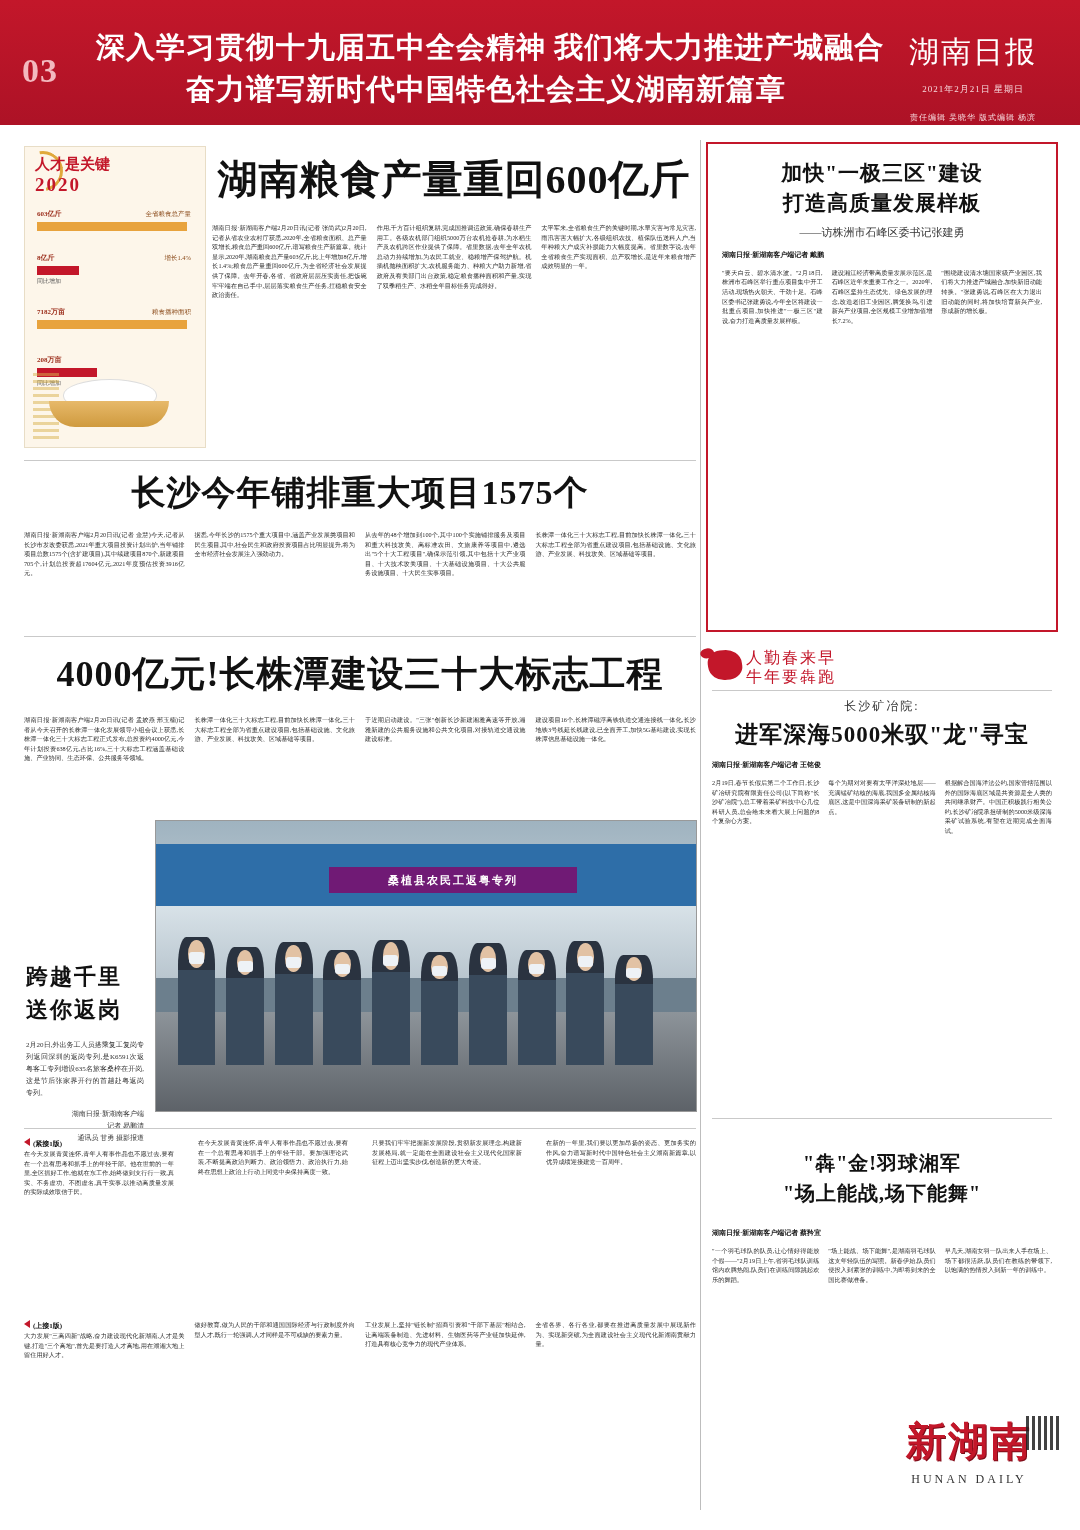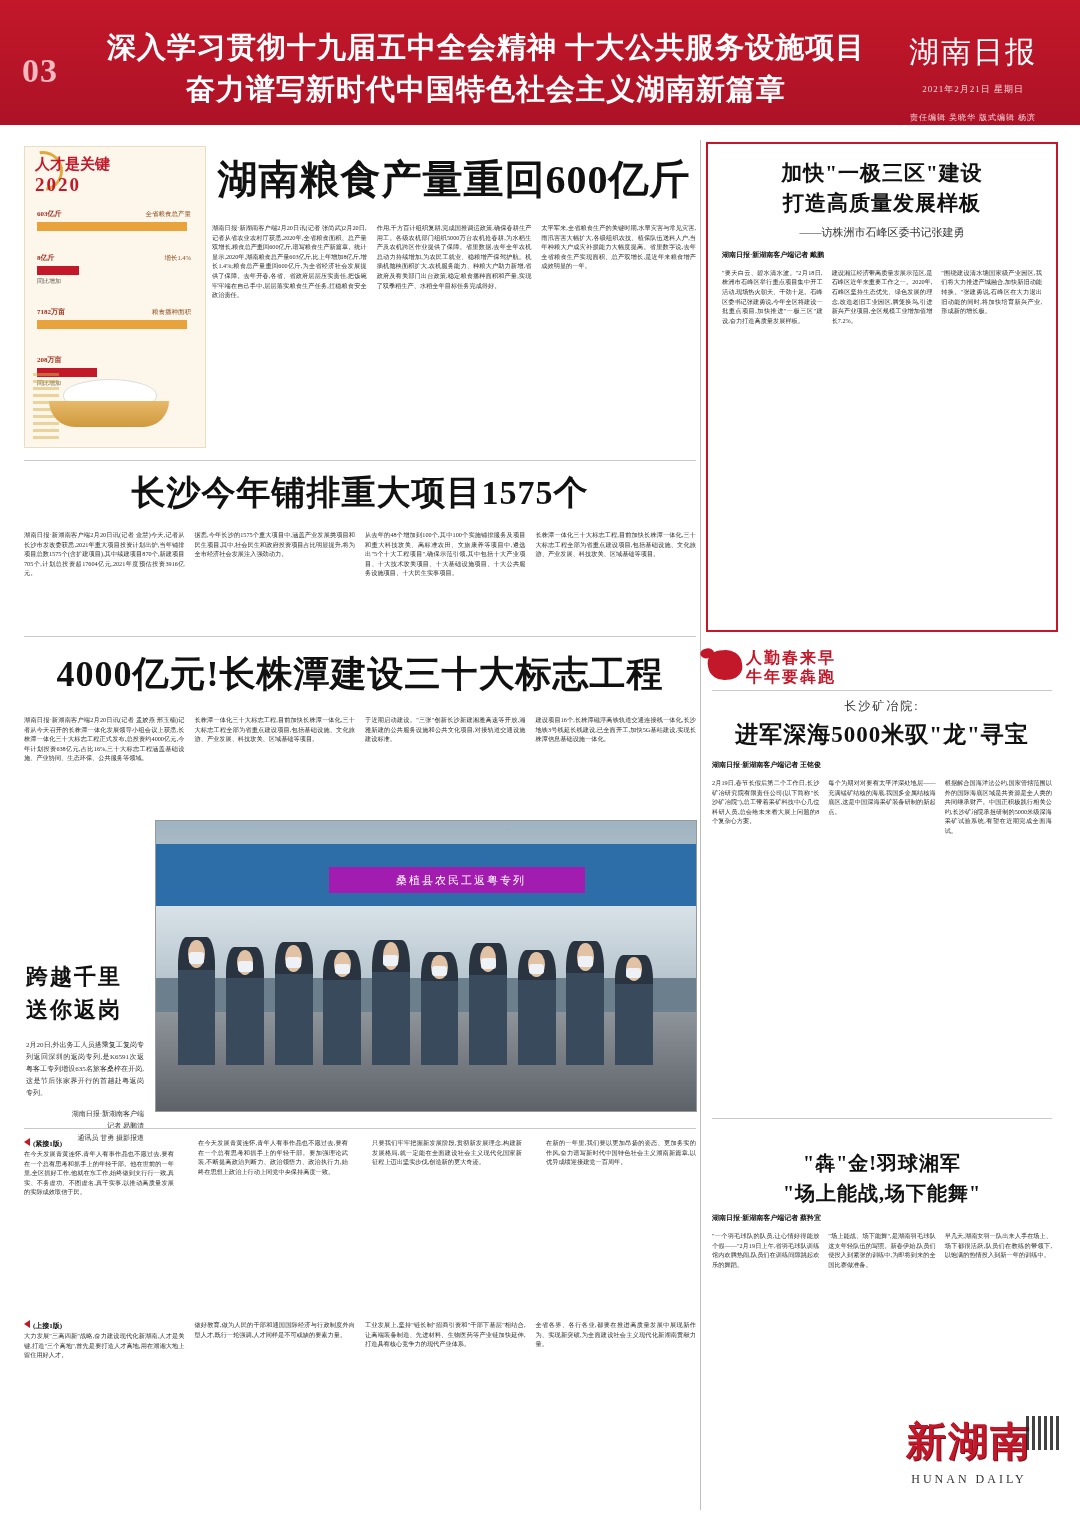--- a/index.html
+++ b/index.html
@@ -89,43 +89,43 @@
   .h2{font-size:34px;font-weight:bold;text-align:center;letter-spacing:1px;}
 
   .photo{
     position:absolute;border:1px solid #999;overflow:hidden;background:#6c7f8d;
   }
   .photo .sky{position:absolute;left:0;top:0;width:100%;height:40%;
     background:linear-gradient(180deg,#9fb3c0,#c7d2d8);}
   .photo .train{position:absolute;left:0;top:8%;width:100%;height:46%;
     background:linear-gradient(180deg,#2e6ea8 0%,#2e6ea8 46%,#d8e2e8 46%,#b9c6cf 100%);}
   .photo .banner{position:absolute;left:32%;top:16%;width:46%;height:9%;
-    background:#a21caf;color:#fff;font-size:11px;font-weight:normal;
-    display:flex;align-items:center;justify-content:center;letter-spacing:2px;padding-left:8px;}
+    background:#701a75;color:#fff;font-size:11px;font-weight:bold;
+    display:flex;align-items:center;justify-content:center;letter-spacing:2px;}
   .photo .platform{position:absolute;left:0;bottom:0;width:100%;height:34%;
     background:linear-gradient(180deg,#8d949a,#5d6268);}
   .photo .crowd{position:absolute;left:0;bottom:16%;width:100%;height:44%;}
   .photo .person{position:absolute;bottom:0;width:7%;height:100%;
     background:linear-gradient(180deg,#2a3340 0 26%,#394a5c 26% 100%);border-radius:22% 22% 0 0;}
   .photo .person .head{position:absolute;left:28%;top:2%;width:44%;height:22%;
     background:#e2c2a4;border-radius:50%;}
   .photo .person .mask{position:absolute;left:30%;top:12%;width:40%;height:9%;background:#eef2f6;border-radius:3px;}
 
   .cap-box{position:absolute;}
   .cap-title{font-size:22px;font-weight:bold;letter-spacing:2px;line-height:1.5;}
   .cap-text{font-size:7px;line-height:1.7;color:#333;text-align:justify;}
   .redbox{
     position:absolute;left:706px;top:142px;width:352px;height:490px;
     border:2px solid #c3172a;box-sizing:border-box;padding:14px 14px 8px;
   }
   .rb-h1{font-size:21px;font-weight:bold;text-align:center;letter-spacing:1px;line-height:1.45;}
   .rb-sub{font-size:11px;text-align:center;color:#333;margin-top:6px;}
 
   .ox-banner{position:absolute;left:706px;top:646px;width:352px;height:40px;}
-  .ox-text{position:absolute;left:40px;top:2px;font-size:16px;font-weight:bold;color:#c3172a;letter-spacing:2px;line-height:1.2;}
+  .ox-text{position:absolute;left:40px;top:2px;font-size:16px;font-weight:normal;color:#c3172a;letter-spacing:2px;line-height:1.2;}
   .ox-shape{position:absolute;left:2px;top:4px;width:34px;height:30px;background:#c3172a;
     border-radius:40% 50% 40% 50%;transform:rotate(-8deg);}
   .ox-shape:after{content:"";position:absolute;left:-6px;top:-4px;width:14px;height:10px;
     background:#c3172a;border-radius:50%;}
 
   .r-kicker{font-size:12px;text-align:center;letter-spacing:2px;color:#333;}
   .r-head{font-size:23px;font-weight:bold;text-align:center;letter-spacing:1px;}
   .r-head2{font-size:20px;font-weight:bold;text-align:center;letter-spacing:1px;line-height:1.5;}
 
   .xhn{
@@ -144,21 +144,21 @@
     border-bottom:4px solid transparent;border-right:6px solid #c3172a;margin-right:3px;}
 </style>
 </head>
 <body>
 
 <div class="page">
 
   <div class="masthead">
     <div class="page-num">03</div>
     <div class="head-lines">
-      <div class="head-line">深入学习贯彻十九届五中全会精神 十大公共服务设施项目</div>
+      <div class="head-line">深入学习贯彻十九届五中全会精神 我们将大力推进产城融合</div>
       <div class="head-line">奋力谱写新时代中国特色社会主义湖南新篇章</div>
     </div>
     <div class="paper-logo">
       <div class="name">湖南日报</div>
       <div class="date">2021年2月21日  星期日</div>
       <div class="editors">责任编辑 吴晓华 版式编辑 杨滨</div>
     </div>
   </div>
 
   <div class="datread">
@@ -345,21 +345,21 @@
       <div style="flex:1;" class="body-text">每个为期对对要有太平洋深处地层——充满锰矿结核的海底,我国多金属结核海底区,这是中国深海采矿装备研制的新起点。</div>
       <div style="flex:1;" class="body-text">根据解合国海洋法公约,国家管辖范围以外的国际海底区域是共资源是全人类的共同继承财产。中国正积极践行相关公约,长沙矿冶院承担研制的5000米级深海采矿试验系统,有望在近期完成全面海试。</div>
     </div>
   </div>
 
   <div class="hrule" style="left:712px;top:1118px;width:340px;"></div>
 
   <div style="position:absolute;left:712px;top:1148px;width:340px;">
     <div class="r-head2">"犇"金!羽球湘军</div>
     <div class="r-head2">"场上能战,场下能舞"</div>
-    <div class="byline" style="margin-top:5px;font-size:7px;">湖南日报·新湖南客户端记者 蔡矜宜</div>
+    <div class="byline" style="margin-top:20px;font-size:7px;">湖南日报·新湖南客户端记者 蔡矜宜</div>
     <div style="display:flex;gap:9px;margin-top:8px;">
       <div style="flex:1;" class="body-text">"一个羽毛球队的队员,让心情好得能放个假——"2月19日上午,省羽毛球队训练馆内欢腾热闹,队员们在训练间隙跳起欢乐的舞蹈。</div>
       <div style="flex:1;" class="body-text">"场上能战、场下能舞",是湖南羽毛球队这支年轻队伍的写照。新春伊始,队员们便投入到紧张的训练中,为即将到来的全国比赛做准备。</div>
       <div style="flex:1;" class="body-text">早几天,湖南女羽一队出来人手在场上、场下都很活跃,队员们在教练的带领下,以饱满的热情投入到新一年的训练中。</div>
     </div>
   </div>
 
   <div class="xhn">
     <div class="qr"></div>
     <div class="logo">新湖南</div>

